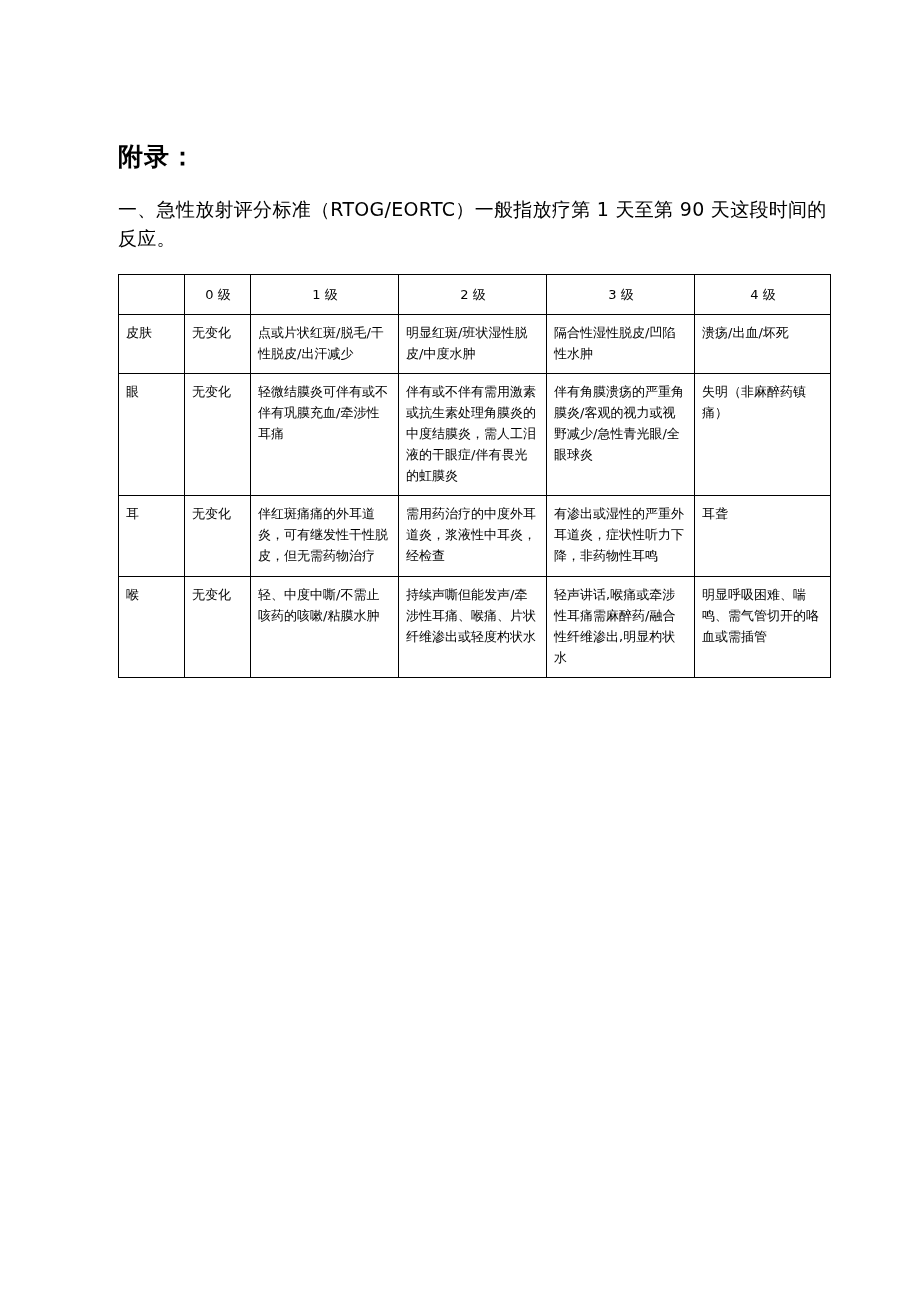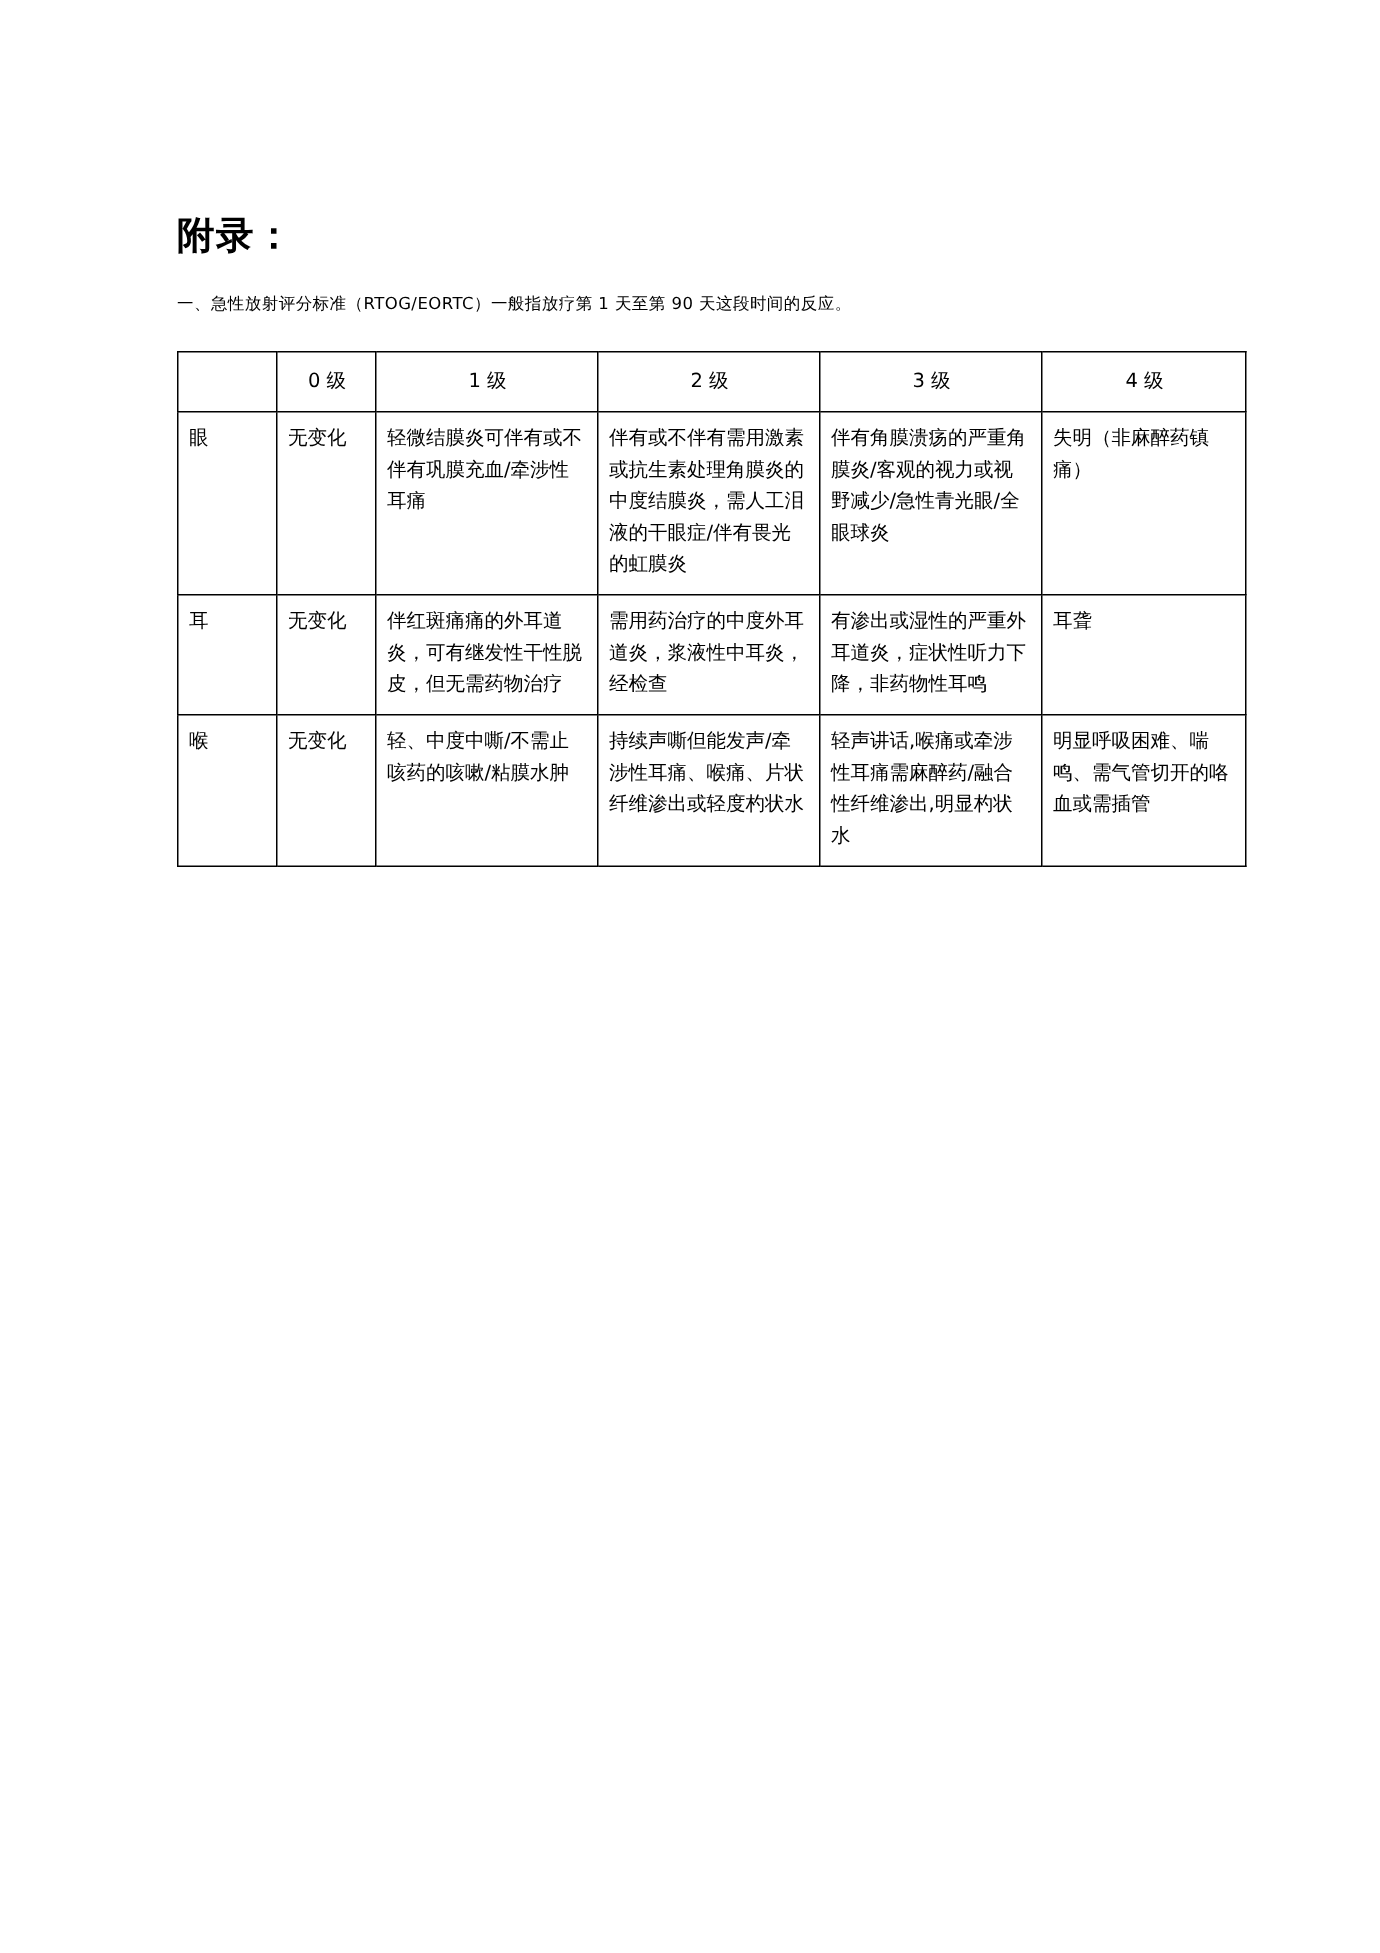--- a/index.html
+++ b/index.html
@@ -22,21 +22,21 @@
     padding: 140px 90px 0 118px;
   }
   .doc-title {
     font-size: 25px;
     font-weight: bold;
     letter-spacing: 1px;
     margin: 0 0 22px 0;
     font-family: "DejaVu Serif", "Liberation Serif", serif;
   }
   .intro-line {
-    font-size: 11px;
+    font-size: 19px;
     line-height: 1.5;
     margin: 0 0 22px 0;
     letter-spacing: 0.3px;
   }
   table.grade-table {
     border-collapse: collapse;
     width: 712px;
     table-layout: fixed;
   }
   table.grade-table td,
@@ -86,20 +86,28 @@
         <td></td>
         <td>0 级</td>
         <td>1 级</td>
         <td>2 级</td>
         <td>3 级</td>
         <td>4 级</td>
       </tr>
     </thead>
     <tbody>
       <tr>
+        <td class="site-cell">皮肤</td>
+        <td class="g0-cell">无变化</td>
+        <td>点或片状红斑/脱毛/干性脱皮/出汗减少</td>
+        <td>明显红斑/班状湿性脱皮/中度水肿</td>
+        <td>隔合性湿性脱皮/凹陷性水肿</td>
+        <td>溃疡/出血/坏死</td>
+      </tr>
+      <tr>
         <td class="site-cell">眼</td>
         <td class="g0-cell">无变化</td>
         <td>轻微结膜炎可伴有或不伴有巩膜充血/牵涉性耳痛</td>
         <td>伴有或不伴有需用激素或抗生素处理角膜炎的中度结膜炎，需人工泪液的干眼症/伴有畏光的虹膜炎</td>
         <td>伴有角膜溃疡的严重角膜炎/客观的视力或视野减少/急性青光眼/全眼球炎</td>
         <td>失明（非麻醉药镇痛）</td>
       </tr>
       <tr>
         <td class="site-cell">耳</td>
         <td class="g0-cell">无变化</td>

